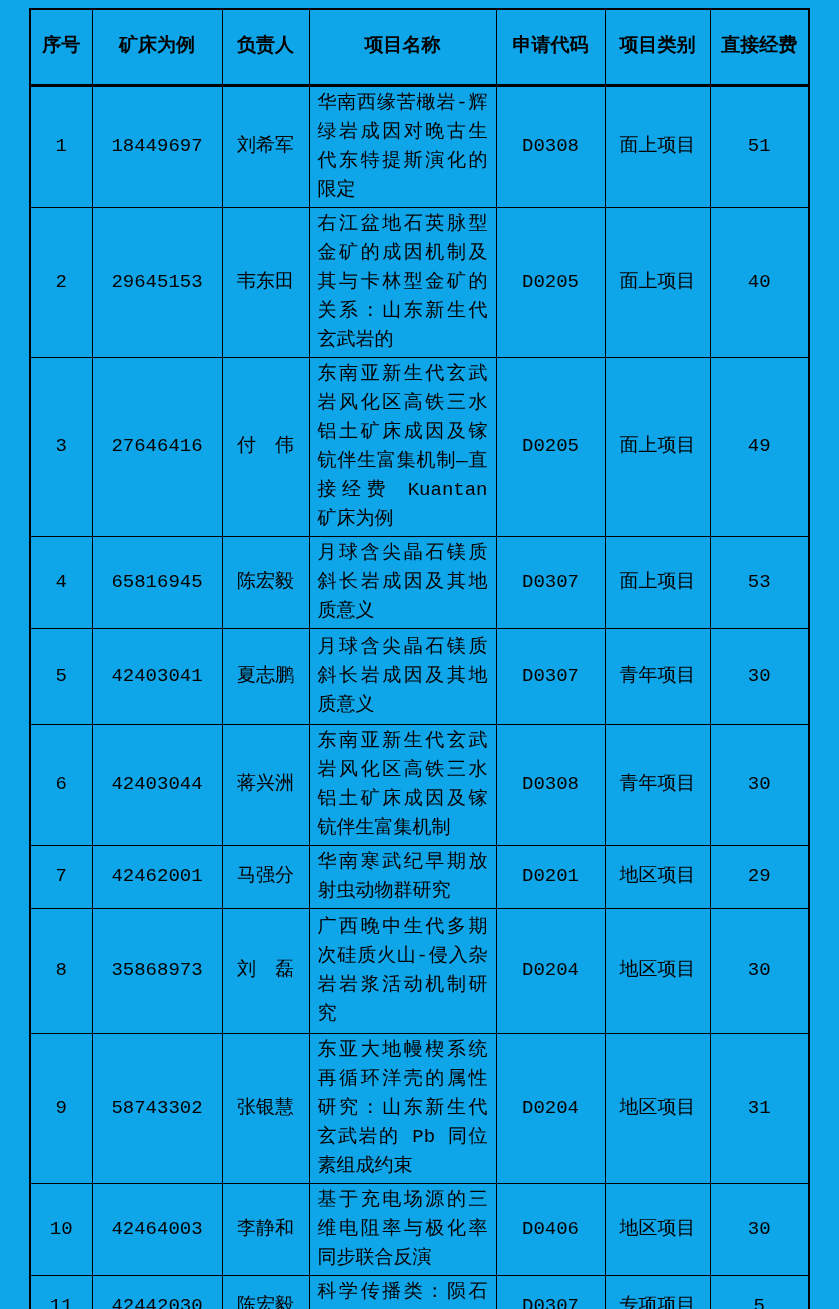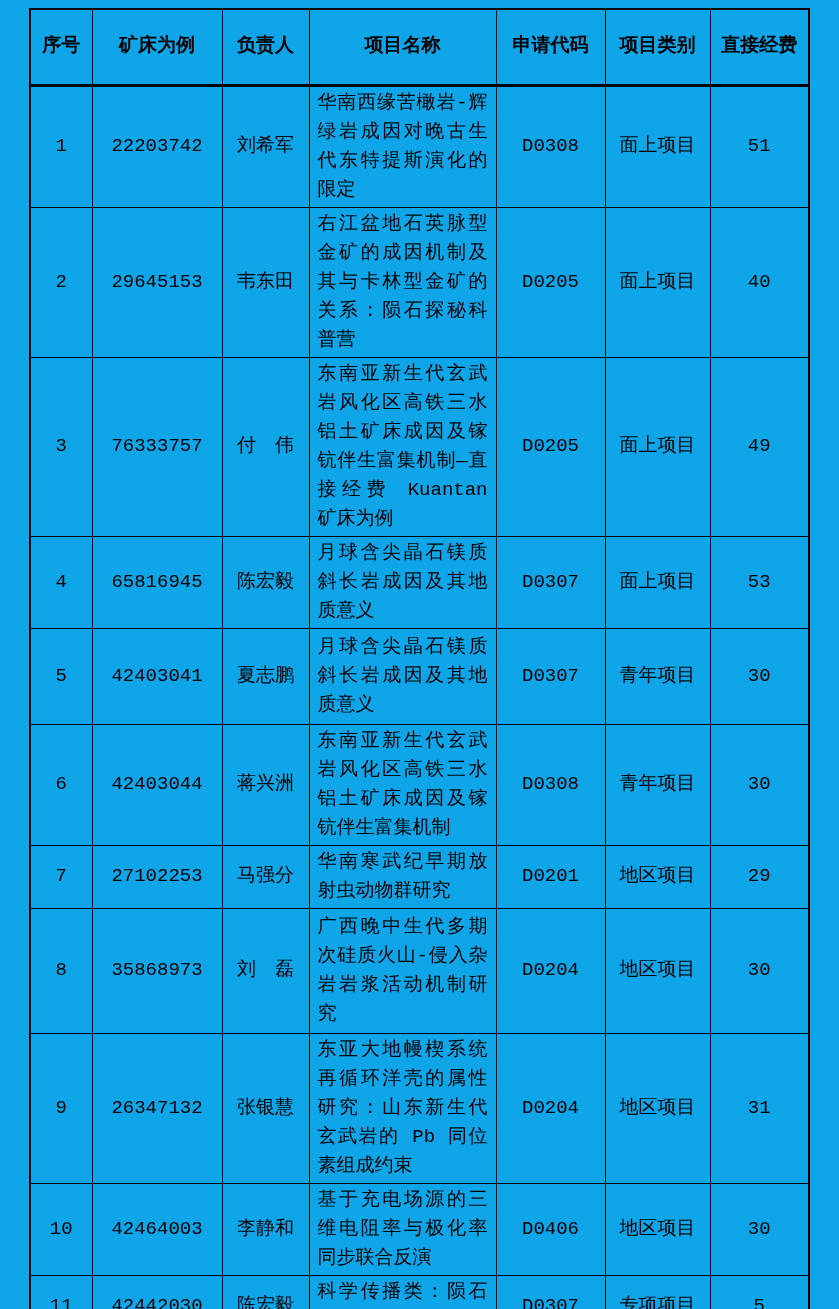--- a/index.html
+++ b/index.html
@@ -90,39 +90,39 @@
         <th>负责人</th>
         <th>项目名称</th>
         <th>申请代码</th>
         <th>项目类别</th>
         <th>直接经费</th>
       </tr>
     </thead>
     <tbody>
       <tr class="r0">
         <td>1</td>
-        <td>22203742</td>
+        <td>18449697</td>
         <td>刘希军</td>
         <td class="cell-title">华南西缘苦橄岩-辉绿岩成因对晚古生代东特提斯演化的限定</td>
         <td>D0308</td>
         <td>面上项目</td>
         <td>51</td>
       </tr>
       <tr class="r1">
         <td>2</td>
         <td>29645153</td>
         <td>韦东田</td>
-        <td class="cell-title">右江盆地石英脉型金矿的成因机制及其与卡林型金矿的关系：陨石探秘科普营</td>
+        <td class="cell-title">右江盆地石英脉型金矿的成因机制及其与卡林型金矿的关系：山东新生代玄武岩的</td>
         <td>D0205</td>
         <td>面上项目</td>
         <td>40</td>
       </tr>
       <tr class="r2">
         <td>3</td>
-        <td>76333757</td>
+        <td>27646416</td>
         <td>付　伟</td>
         <td class="cell-title">东南亚新生代玄武岩风化区高铁三水铝土矿床成因及镓钪伴生富集机制—直接经费 Kuantan 矿床为例</td>
         <td>D0205</td>
         <td>面上项目</td>
         <td>49</td>
       </tr>
       <tr class="r3">
         <td>4</td>
         <td>65816945</td>
         <td>陈宏毅</td>
@@ -144,39 +144,39 @@
         <td>6</td>
         <td>42403044</td>
         <td>蒋兴洲</td>
         <td class="cell-title">东南亚新生代玄武岩风化区高铁三水铝土矿床成因及镓钪伴生富集机制</td>
         <td>D0308</td>
         <td>青年项目</td>
         <td>30</td>
       </tr>
       <tr class="r6">
         <td>7</td>
-        <td>27102253</td>
+        <td>42462001</td>
         <td>马强分</td>
         <td class="cell-title">华南寒武纪早期放射虫动物群研究</td>
         <td>D0201</td>
         <td>地区项目</td>
         <td>29</td>
       </tr>
       <tr class="r7">
         <td>8</td>
         <td>35868973</td>
         <td>刘　磊</td>
         <td class="cell-title">广西晚中生代多期次硅质火山-侵入杂岩岩浆活动机制研究</td>
         <td>D0204</td>
         <td>地区项目</td>
         <td>30</td>
       </tr>
       <tr class="r8">
         <td>9</td>
-        <td>26347132</td>
+        <td>58743302</td>
         <td>张银慧</td>
         <td class="cell-title">东亚大地幔楔系统再循环洋壳的属性研究：山东新生代玄武岩的 Pb 同位素组成约束</td>
         <td>D0204</td>
         <td>地区项目</td>
         <td>31</td>
       </tr>
       <tr class="r9">
         <td>10</td>
         <td>42464003</td>
         <td>李静和</td>

